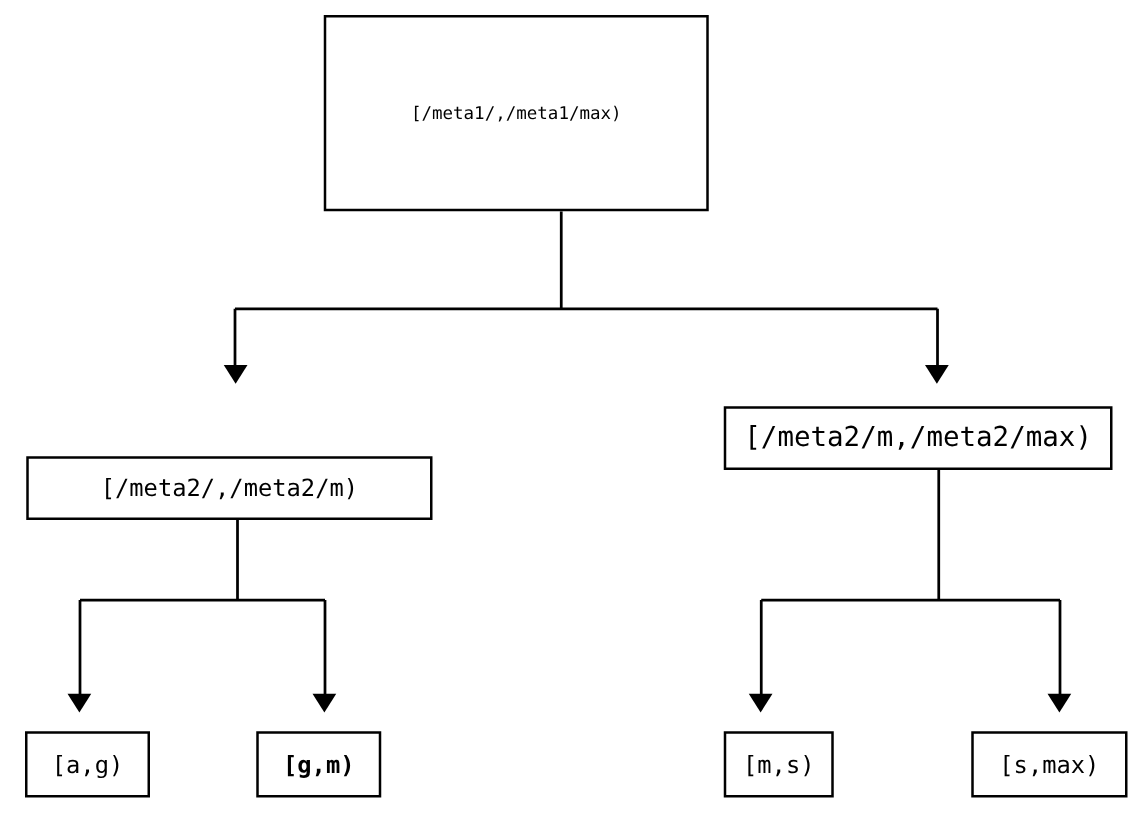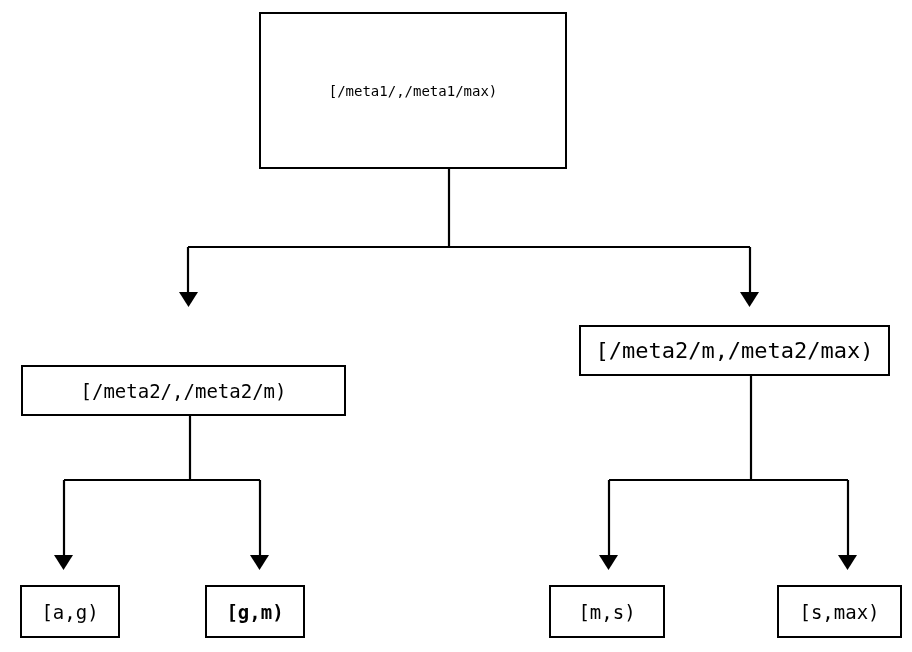--- a/index.html
+++ b/index.html
@@ -28,21 +28,21 @@
     font-size: 19px;
     letter-spacing: 0px;
     white-space: nowrap;
   }
   .node-root   { left: 259px; top: 12px;  width: 308px; height: 157px; font-size: 14px; }
   .node-mid-l  { left: 21px;  top: 325px; width: 325px; height: 51px;  font-size: 19px; margin-top: 40px; }
   .node-mid-r  { left: 579px; top: 325px; width: 311px; height: 51px;  font-size: 22px; }
   .node-leaf   { top: 585px; height: 53px; font-size: 19px; }
   .leaf-ag     { left: 8px;   width: 100px; margin-left: 12px; }
   .leaf-gm     { left: 205px; width: 100px; font-weight: bold; }
-  .leaf-ms     { left: 549px; width: 116px; }
+  .leaf-ms     { left: 579px; width: 88px; }
   .leaf-smax   { left: 777px; width: 125px; }
 
   svg#edges {
     position: absolute;
     left: 0;
     top: 0;
     width: 912px;
     height: 652px;
     pointer-events: none;
   }

